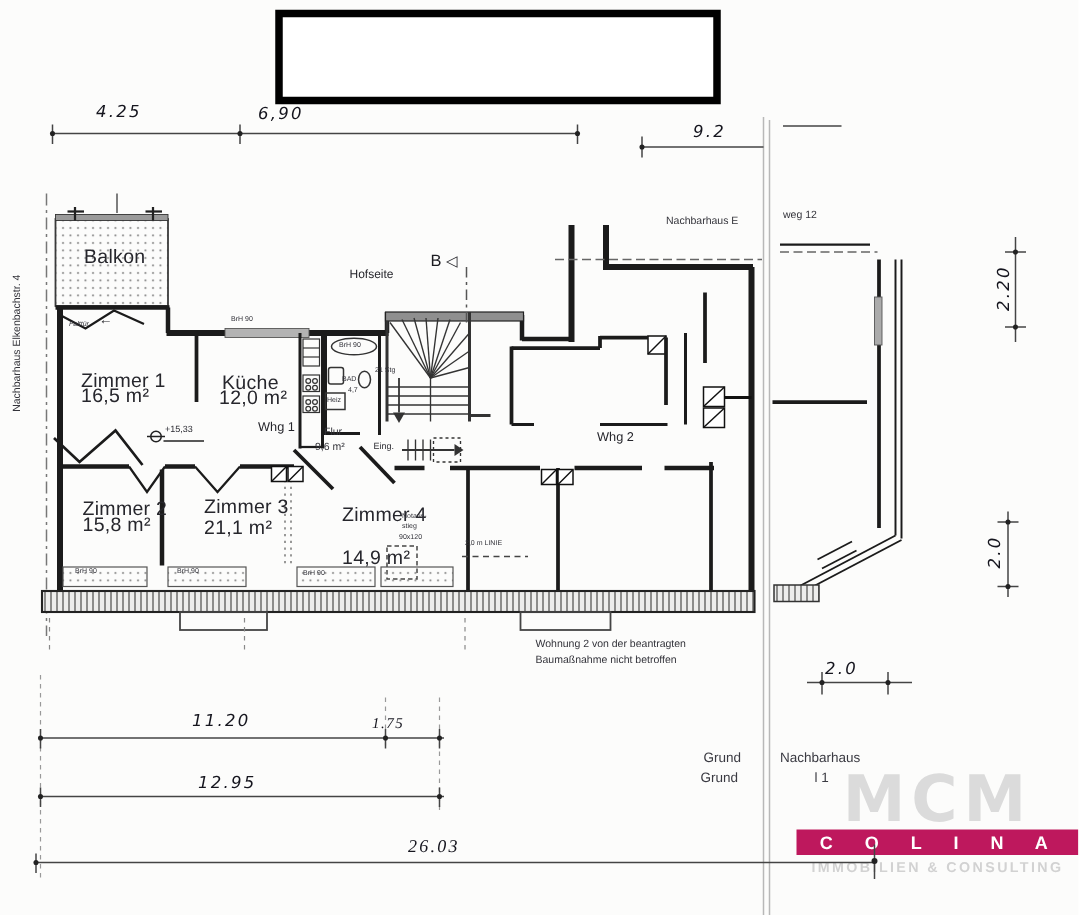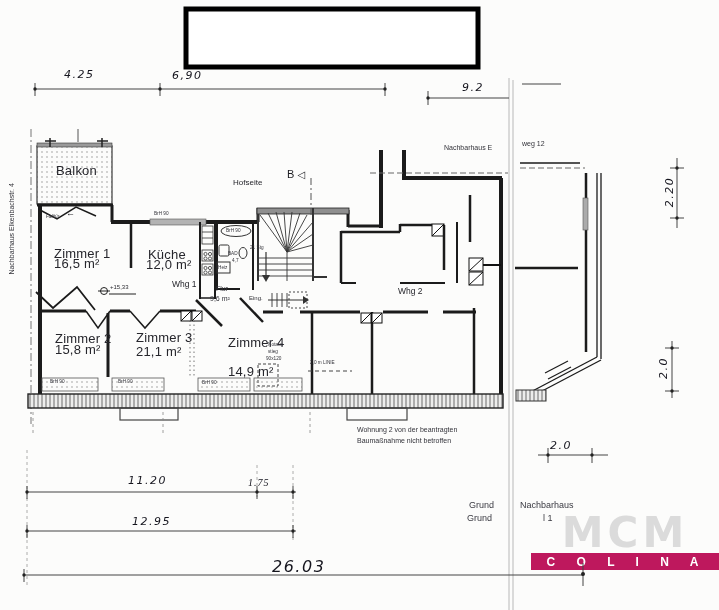--- a/index.html
+++ b/index.html
@@ -29,20 +29,21 @@
   .clip{overflow:hidden;}
 </style>
 </head>
 <body>
 
 <div class="page">
 
   <div class="logo" style="left:531px;top:515px;width:188px;">
     <div class="logo-mcm">MCM</div>
     <div class="logo-colina">C O L I N A</div>
+    <div class="logo-tag">IMMOBILIEN &amp; CONSULTING</div>
   </div>
 
   <svg width="719" height="610" viewBox="0 0 719 610">
     <defs>
       <pattern id="dots" width="5" height="5" patternUnits="userSpaceOnUse">
         <circle cx="2" cy="2" r="0.7" fill="#8a8a8a"></circle>
       </pattern>
       <pattern id="hatchV" width="4" height="14" patternUnits="userSpaceOnUse">
         <rect width="4" height="14" fill="#ededec"></rect>
         <line x1="2" y1="0" x2="2" y2="14" stroke="#6b6b6b" stroke-width="1"></line>
@@ -343,21 +344,21 @@
   <div class="lbl tiny" style="left:268px;top:342px;">Notaus-</div>
   <div class="lbl tiny" style="left:268px;top:349px;">stieg</div>
   <div class="lbl tiny" style="left:266px;top:356px;">90x120</div>
   <div class="lbl tiny" style="left:310px;top:360px;">2,0 m LINIE</div>
   <div class="lbl t7" style="left:357px;top:426px;">Wohnung 2 von der beantragten</div>
   <div class="lbl t7" style="left:357px;top:437px;">Baumaßnahme nicht betroffen</div>
 
   <div class="lbl dim" style="left:128px;top:475px;">11.20</div>
   <div class="lbl dimS" style="left:248px;top:477px;font-family:Liberation Serif, serif;">1.75</div>
   <div class="lbl dim" style="left:132px;top:516px;">12.95</div>
-  <div class="lbl dim" style="left:272px;top:558px;font-size:16px;">26.03</div>
+  <div class="lbl dim" style="left:272px;top:558px;font-size:12px;font-family:Liberation Serif, serif;">26.03</div>
   <div class="lbl dim" style="left:550px;top:440px;">2.0</div>
   <div class="lbl dim rot" style="left:648px;top:186px;width:44px;">2.20</div>
   <div class="lbl dim rot" style="left:646px;top:362px;width:36px;">2.0</div>
 
   <div class="lbl footTxt clip" style="left:469px;top:501px;width:38px;">Grund</div>
   <div class="lbl footTxt clip" style="left:467px;top:514px;width:40px;">Grund</div>
   <div class="lbl footTxt" style="left:520px;top:501px;">Nachbarhaus</div>
   <div class="lbl footTxt" style="left:523px;top:514px;padding-left:20px;">l 1</div>
 
 </div>

